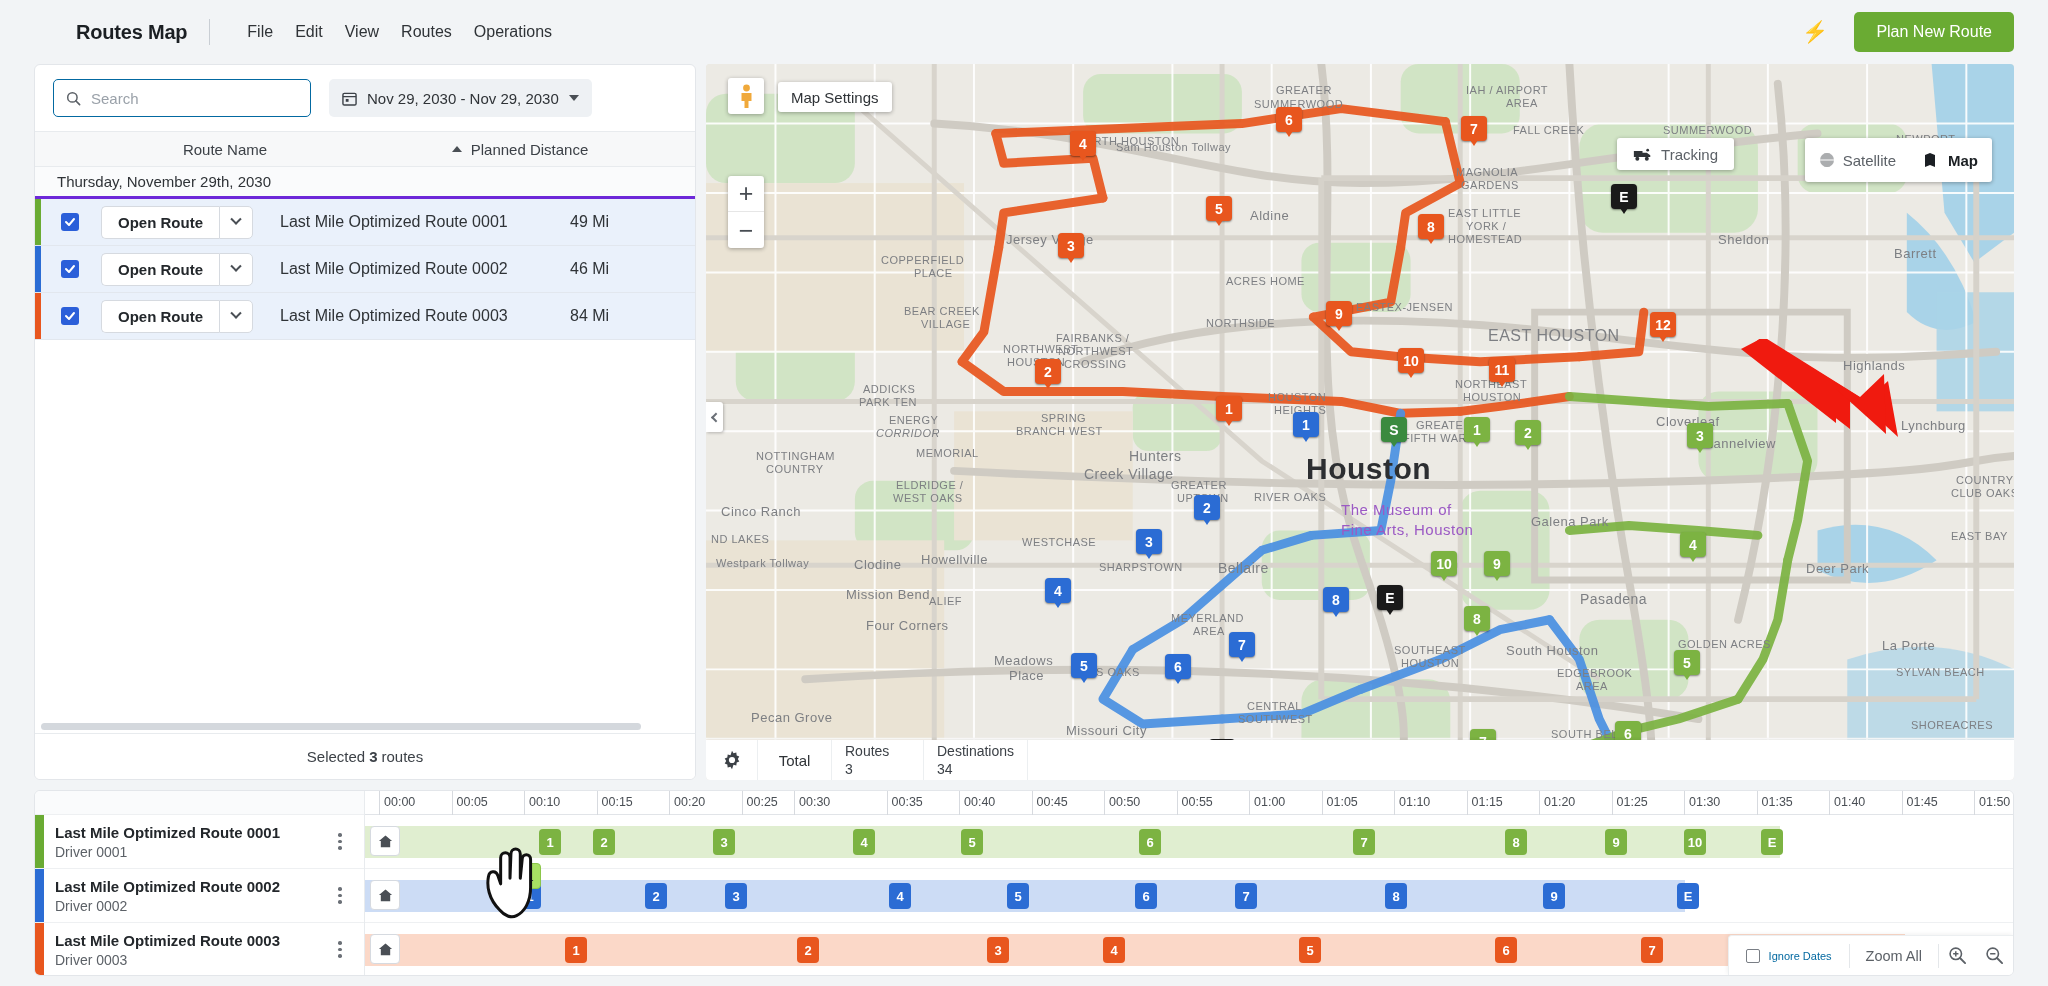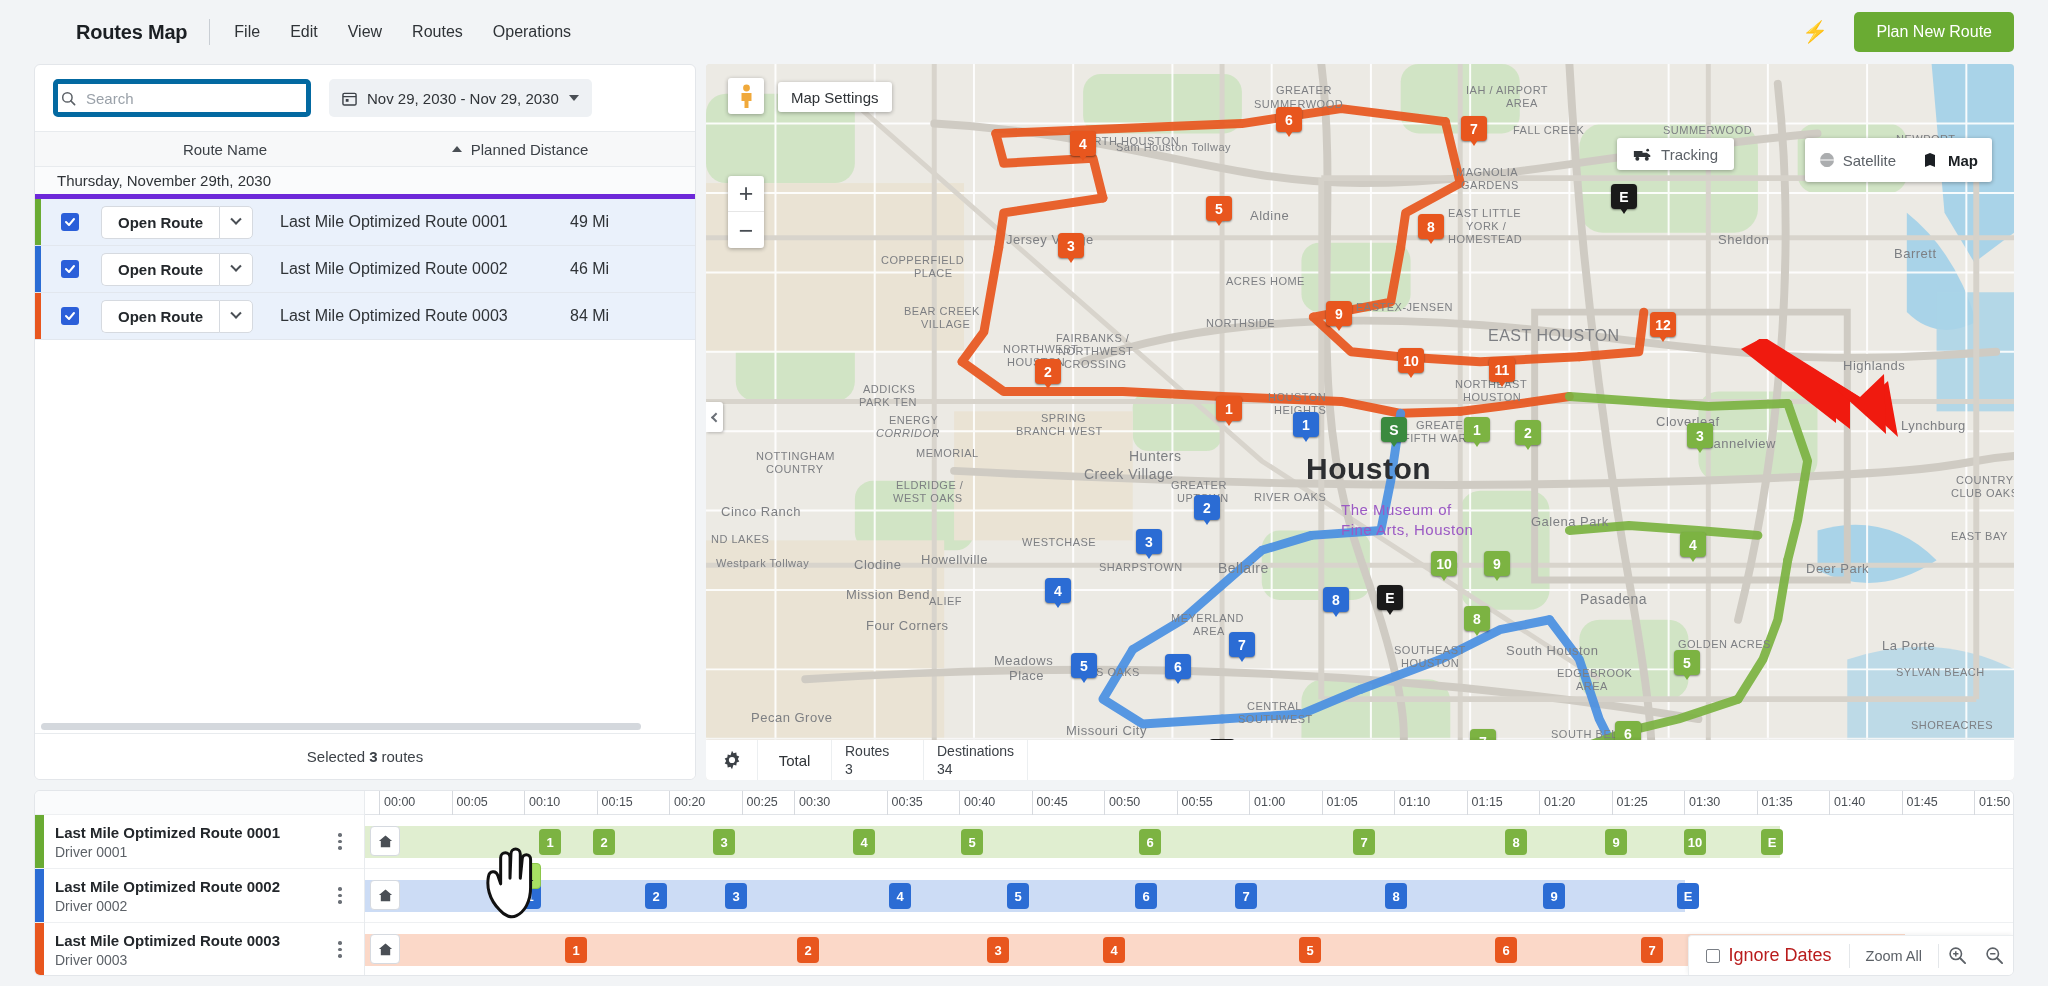--- a/index.html
+++ b/index.html
@@ -22,21 +22,21 @@
     font-size: 20px;
     font-weight: 600;
     color: #1b1f23;
     letter-spacing: -0.2px;
   }
   .header-divider {
     width: 1px; height: 26px;
     background: #c9ced4;
     margin: 0 22px;
   }
-  #menu-bar { display: flex; gap: 26px; }
+  #menu-bar { display: flex; gap: 18px; margin-left: 13px; }
   .menu-item {
     font-size: 16px; color: #2f3337; cursor: pointer;
     padding: 4px 2px; white-space: nowrap;
   }
   .header-spacer { flex: 1; }
   #bolt-icon { font-size: 21px; color: #1b1f23; margin-right: 26px; cursor: pointer; }
   #plan-new-route-button {
     background: #6aab33;
     color: #fff;
     border: none;
@@ -65,24 +65,24 @@
     display: flex;
     flex-direction: column;
     overflow: hidden;
   }
   #panel-toolbar {
     display: flex; align-items: center; gap: 18px;
     padding: 14px 18px;
   }
   #search-box {
     width: 258px; height: 38px;
-    border: 5px solid #0369a1;
+    border: 1px solid #0369a1;
     border-radius: 5px;
     display: flex; align-items: center;
-    padding: 0 3px; gap: 10px;
+    padding: 0 12px; gap: 10px;
     background: #fff;
   }
   #search-box svg { flex: none; }
   #search-input {
     border: none; outline: none; width: 100%;
     font-size: 15px; font-family: "Liberation Sans", sans-serif;
     color: #3c4147; background: transparent;
   }
   #search-input::placeholder { color: #9aa1a9; }
   #date-range-picker {
@@ -117,21 +117,21 @@
     width: 0; height: 0;
     border-left: 5px solid transparent;
     border-right: 5px solid transparent;
     border-bottom: 6px solid #4a4f55;
   }
   #date-group-row {
     height: 32px; display: flex; align-items: center;
     padding-left: 22px;
     font-size: 15px; color: #2f3337;
     background: #fafbfc;
-    border-bottom: 5px solid #6d28d9;
+    border-bottom: 3px solid #6d28d9;
   }
   .route-row {
     display: flex; align-items: center;
     height: 47px;
     background: #eaf1fb;
     border-bottom: 1px solid #e2e7ee;
     position: relative;
   }
   .row-color-bar {
     position: absolute; left: 0; top: 0; bottom: 0; width: 6px;
@@ -413,21 +413,21 @@
     box-shadow: -1px -1px 4px rgba(0,0,0,.06);
     z-index: 10;
   }
   #ignore-dates-wrap {
     display: flex; align-items: center; gap: 9px;
     padding: 0 17px; cursor: pointer;
   }
   #ignore-dates-box {
     width: 14px; height: 14px; border: 1.5px solid #797e85; border-radius: 2px;
   }
-  #ignore-dates-label { font-size: 18px; color: #b91c1c; white-space: nowrap; }
+  #ignore-dates-label { font-size: 11px; color: #0369a1; white-space: nowrap; }
   .ctrl-div { width: 1px; height: 24px; background: #e4e7ea; }
   #zoom-all-btn { padding: 0 16px; font-size: 14.5px; color: #5c6167; cursor: pointer; white-space: nowrap; }
   .zoom-icon-btn { padding: 0 9px; cursor: pointer; display: flex; align-items: center; }
   #hand-cursor-timeline { position: absolute; z-index: 20; pointer-events: none; }
 </style>
 </head>
 <body>
 
 <div id="app-header">
   <div id="page-title">Routes Map</div>

